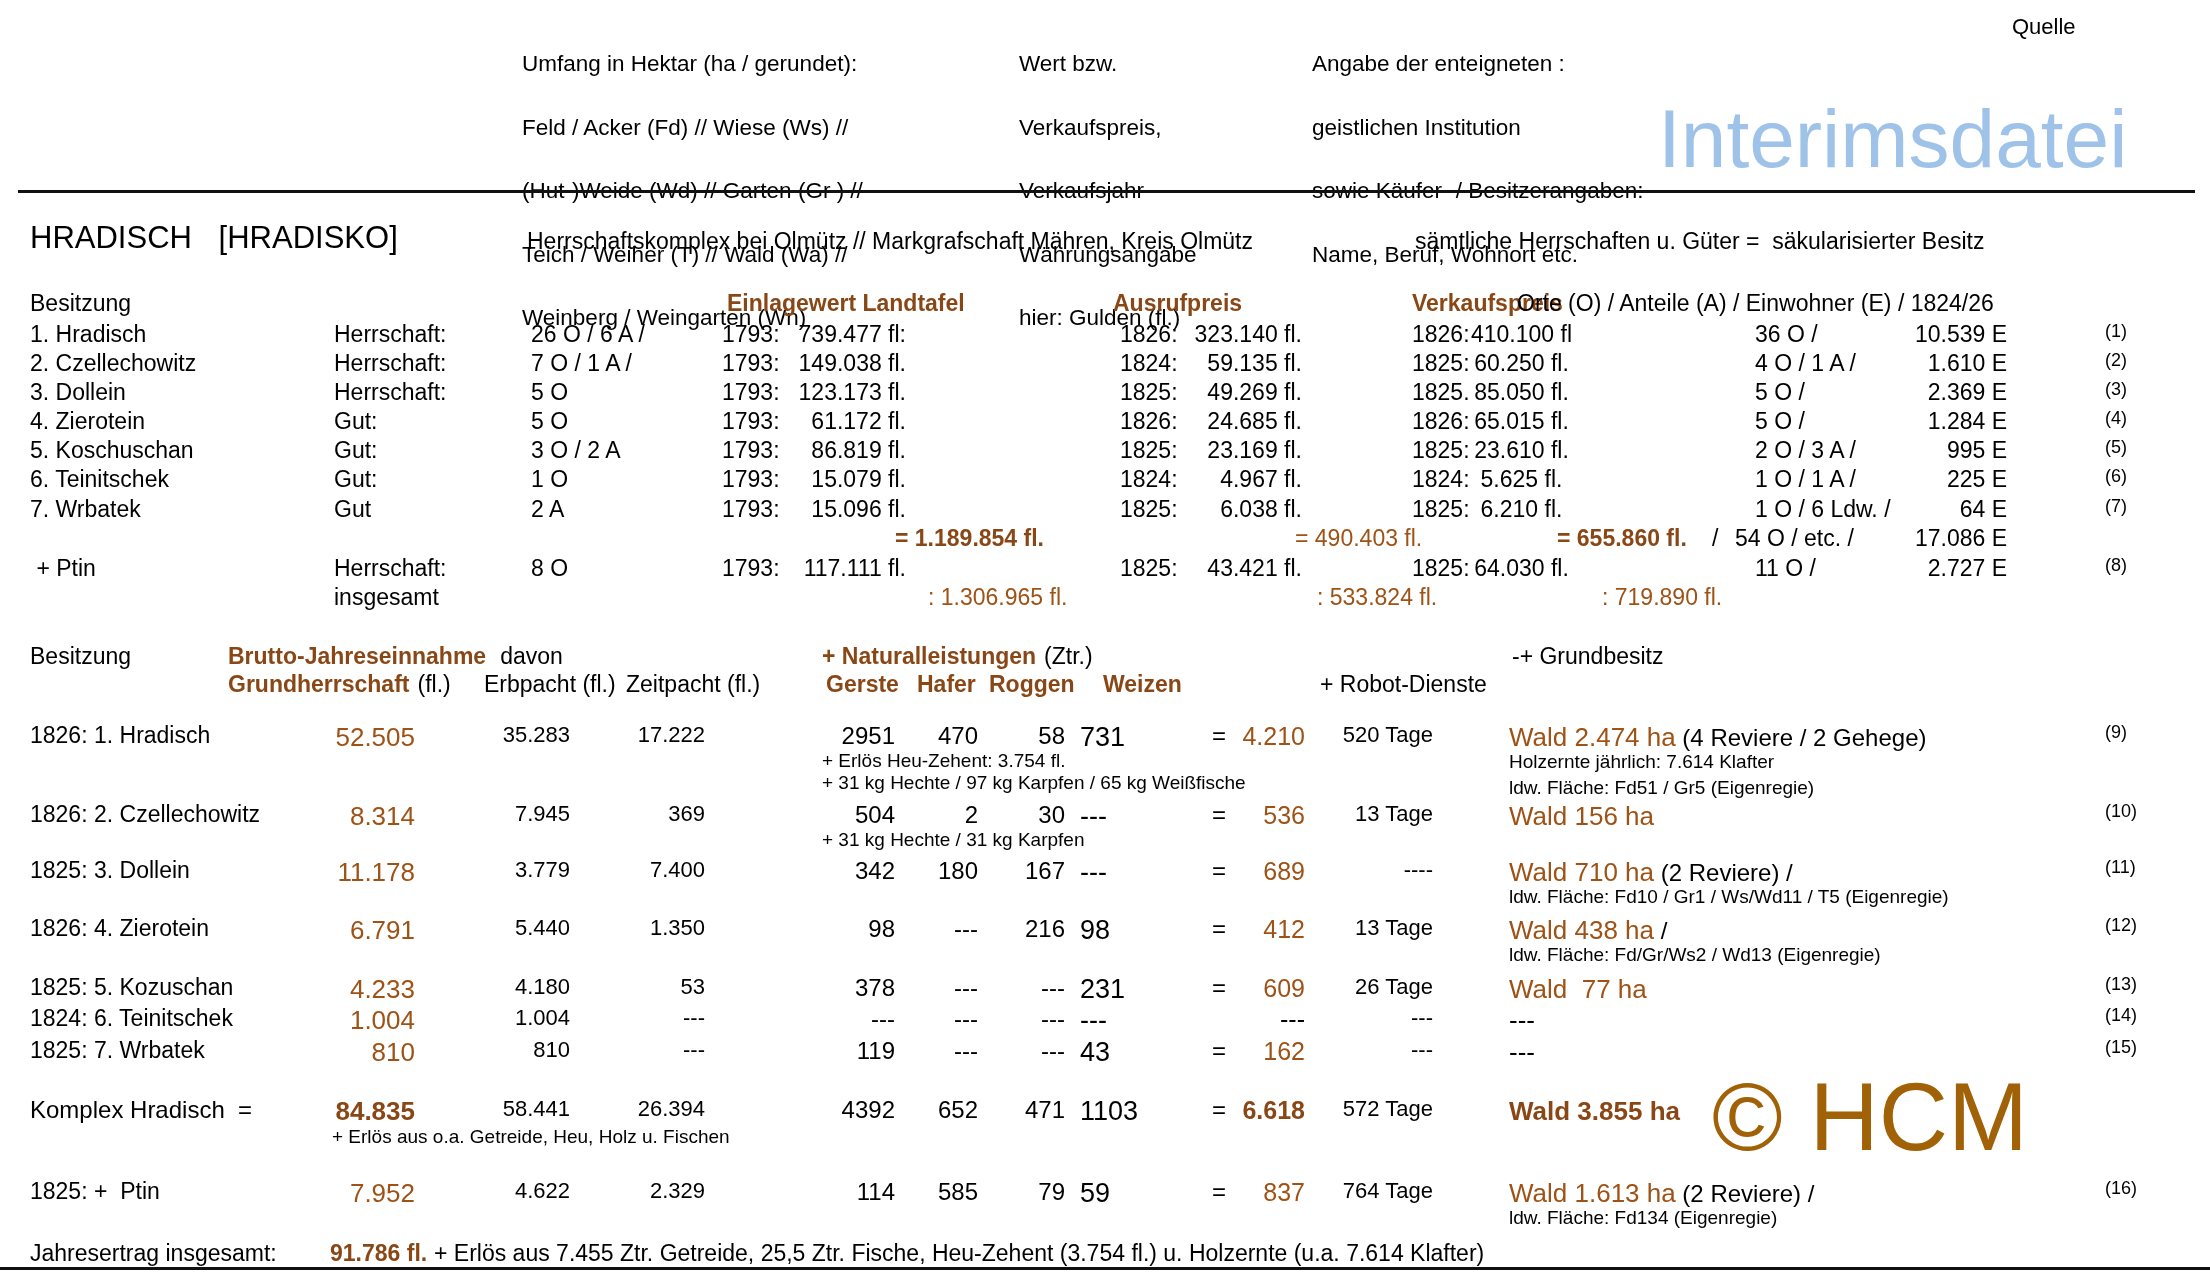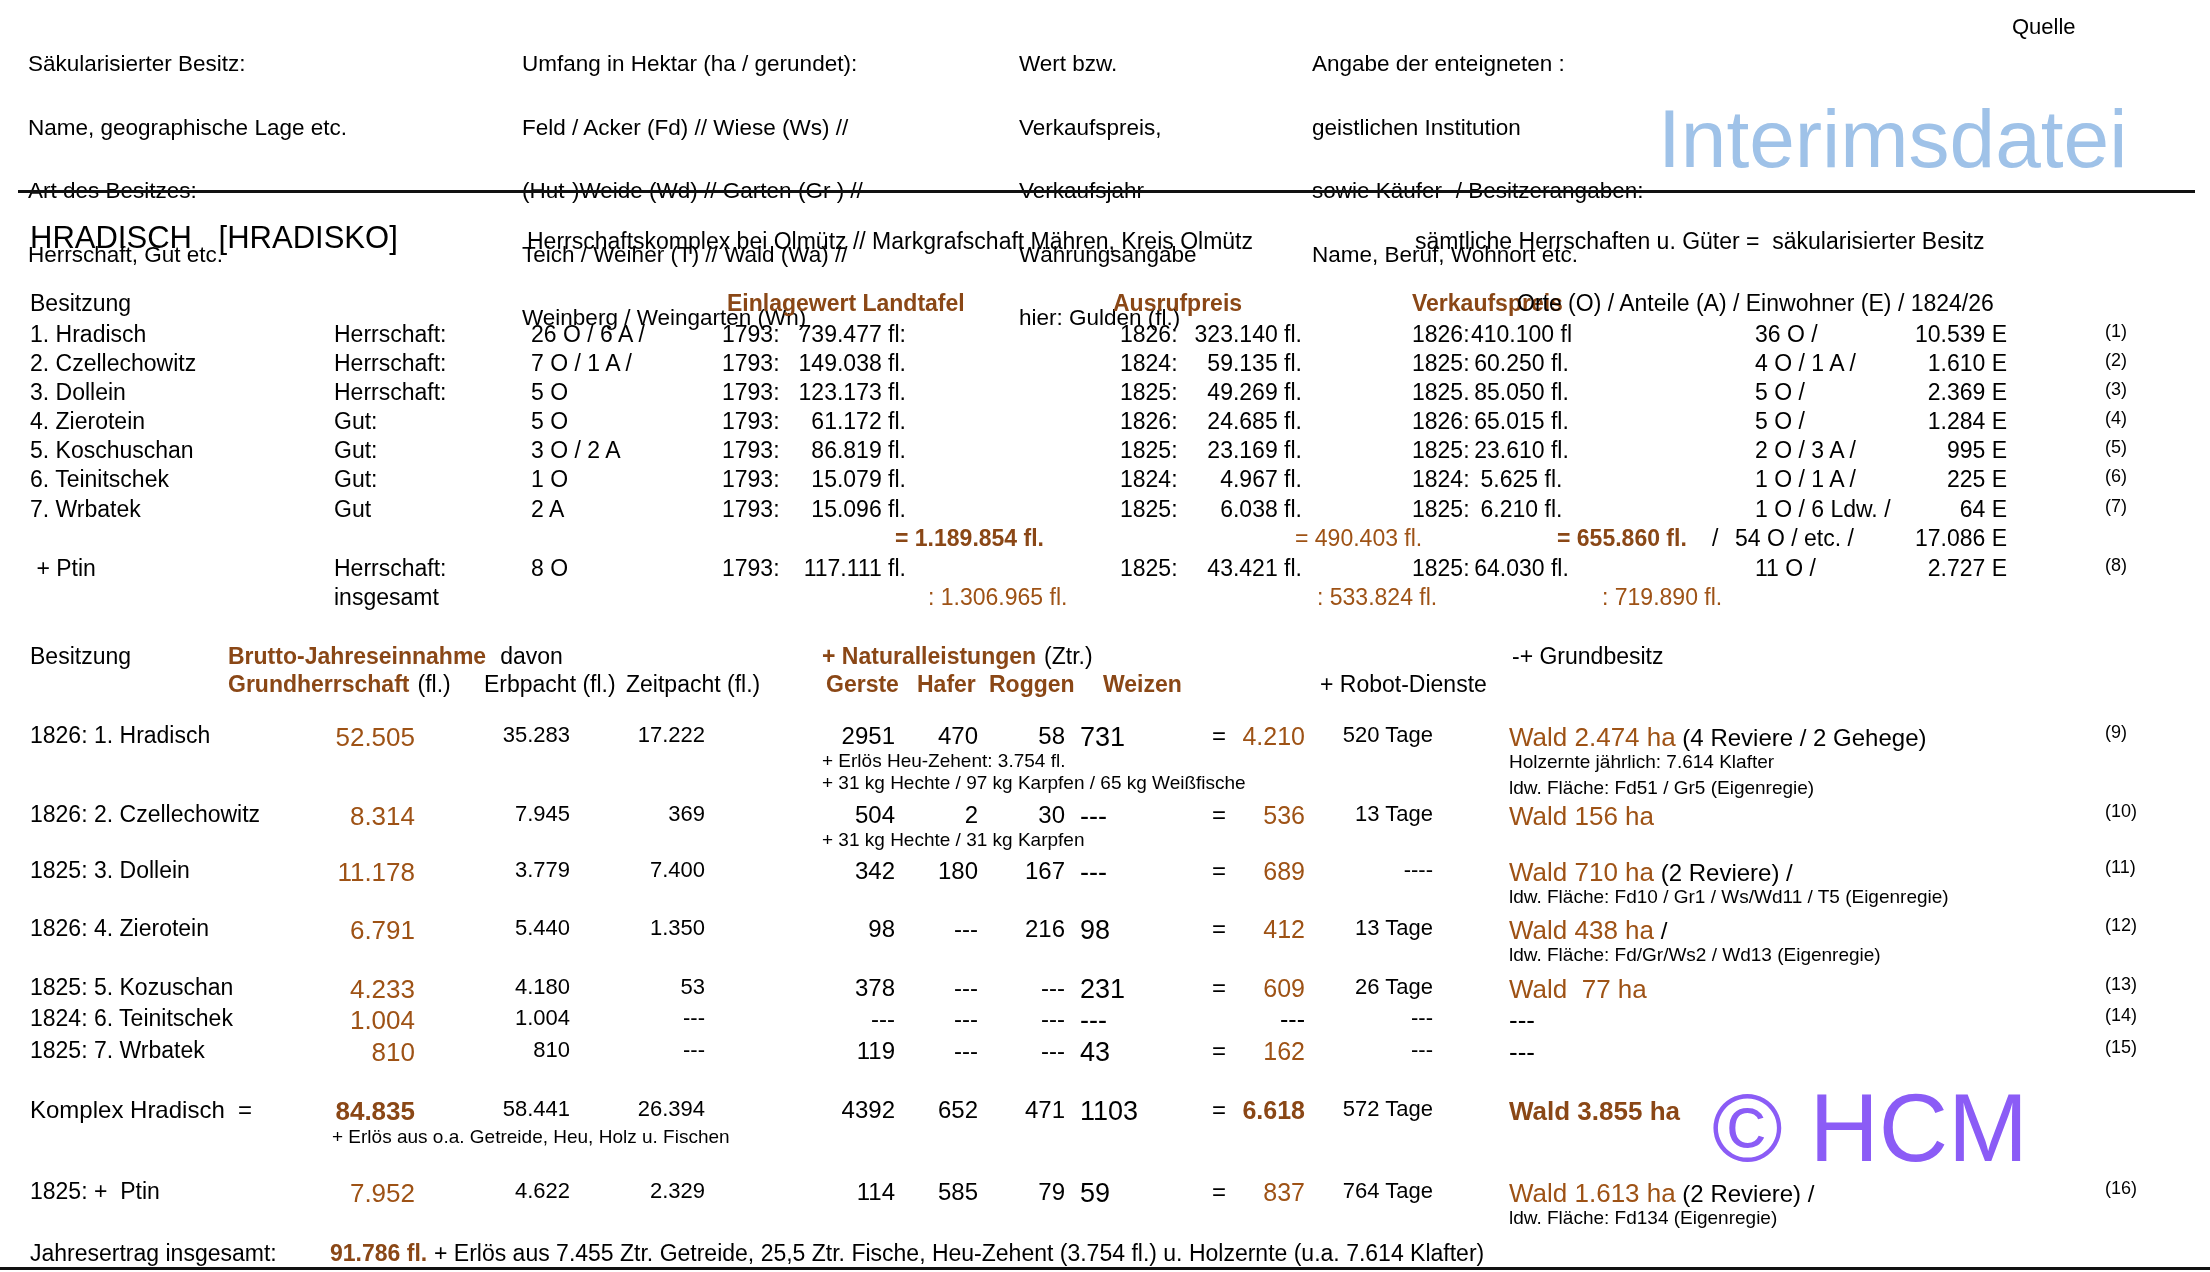--- a/index.html
+++ b/index.html
@@ -61,26 +61,20 @@
   .d-ref{left:2105px;font-size:18px;color:#000}
   .sub{position:absolute;font-size:19px;white-space:pre}
   .gap{margin-left:14px}
   .gap8{margin-left:8px}
 </style>
 </head>
 <body>
 
 <div id="page">
 
-  <div class="hcol" style="left:28px">
-    <div>Säkularisierter Besitz:</div>
-    <div>Name, geographische Lage etc.</div>
-    <div>Art des Besitzes:</div>
-    <div>Herrschaft, Gut etc.</div>
-  </div>
   <div class="hcol" style="left:522px">
     <div>Umfang in Hektar (ha / gerundet):</div>
     <div>Feld / Acker (Fd) // Wiese (Ws) //</div>
     <div>(Hut-)Weide (Wd) // Garten (Gr ) //</div>
     <div>Teich / Weiher (T) // Wald (Wa) //</div>
     <div>Weinberg / Weingarten (Wn)</div>
   </div>
   <div class="hcol" style="left:1312px">
     <div>Angabe der enteigneten :</div>
     <div>geistlichen Institution</div>
@@ -388,21 +382,21 @@
       <span class="d-h bold">652</span>
       <span class="d-r bold">471</span>
       <span class="d-w bold">1103</span>
       <span class="d-q bold">=</span>
       <span class="d-s bb">6.618</span>
       <span class="d-rb">572 Tage</span>
       <span class="d-wd"><span class="bb">Wald 3.855 ha</span></span>
   </div>
   <span class="sub" style="left:332px;top:1126px">+ Erlös aus o.a. Getreide, Heu, Holz u. Fischen</span>
 
-  <span class="wm" style="left: 1712px; top: 1062px; font-size: 96px; color: #8b5cf6; margin-top: 11px;">© HCM</span>
+  <span class="wm" style="left: 1712px; top: 1062px; font-size: 96px; color: #a16207;">© HCM</span>
 
   <div class="t2r" style="top:1178px">
     <span class="d-n">1825: +  Ptin</span>
       <span class="d-b brown">7.952</span>
       <span class="d-e">4.622</span>
       <span class="d-z">2.329</span>
       <span class="d-g">114</span>
       <span class="d-h">585</span>
       <span class="d-r">79</span>
       <span class="d-w">59</span>

